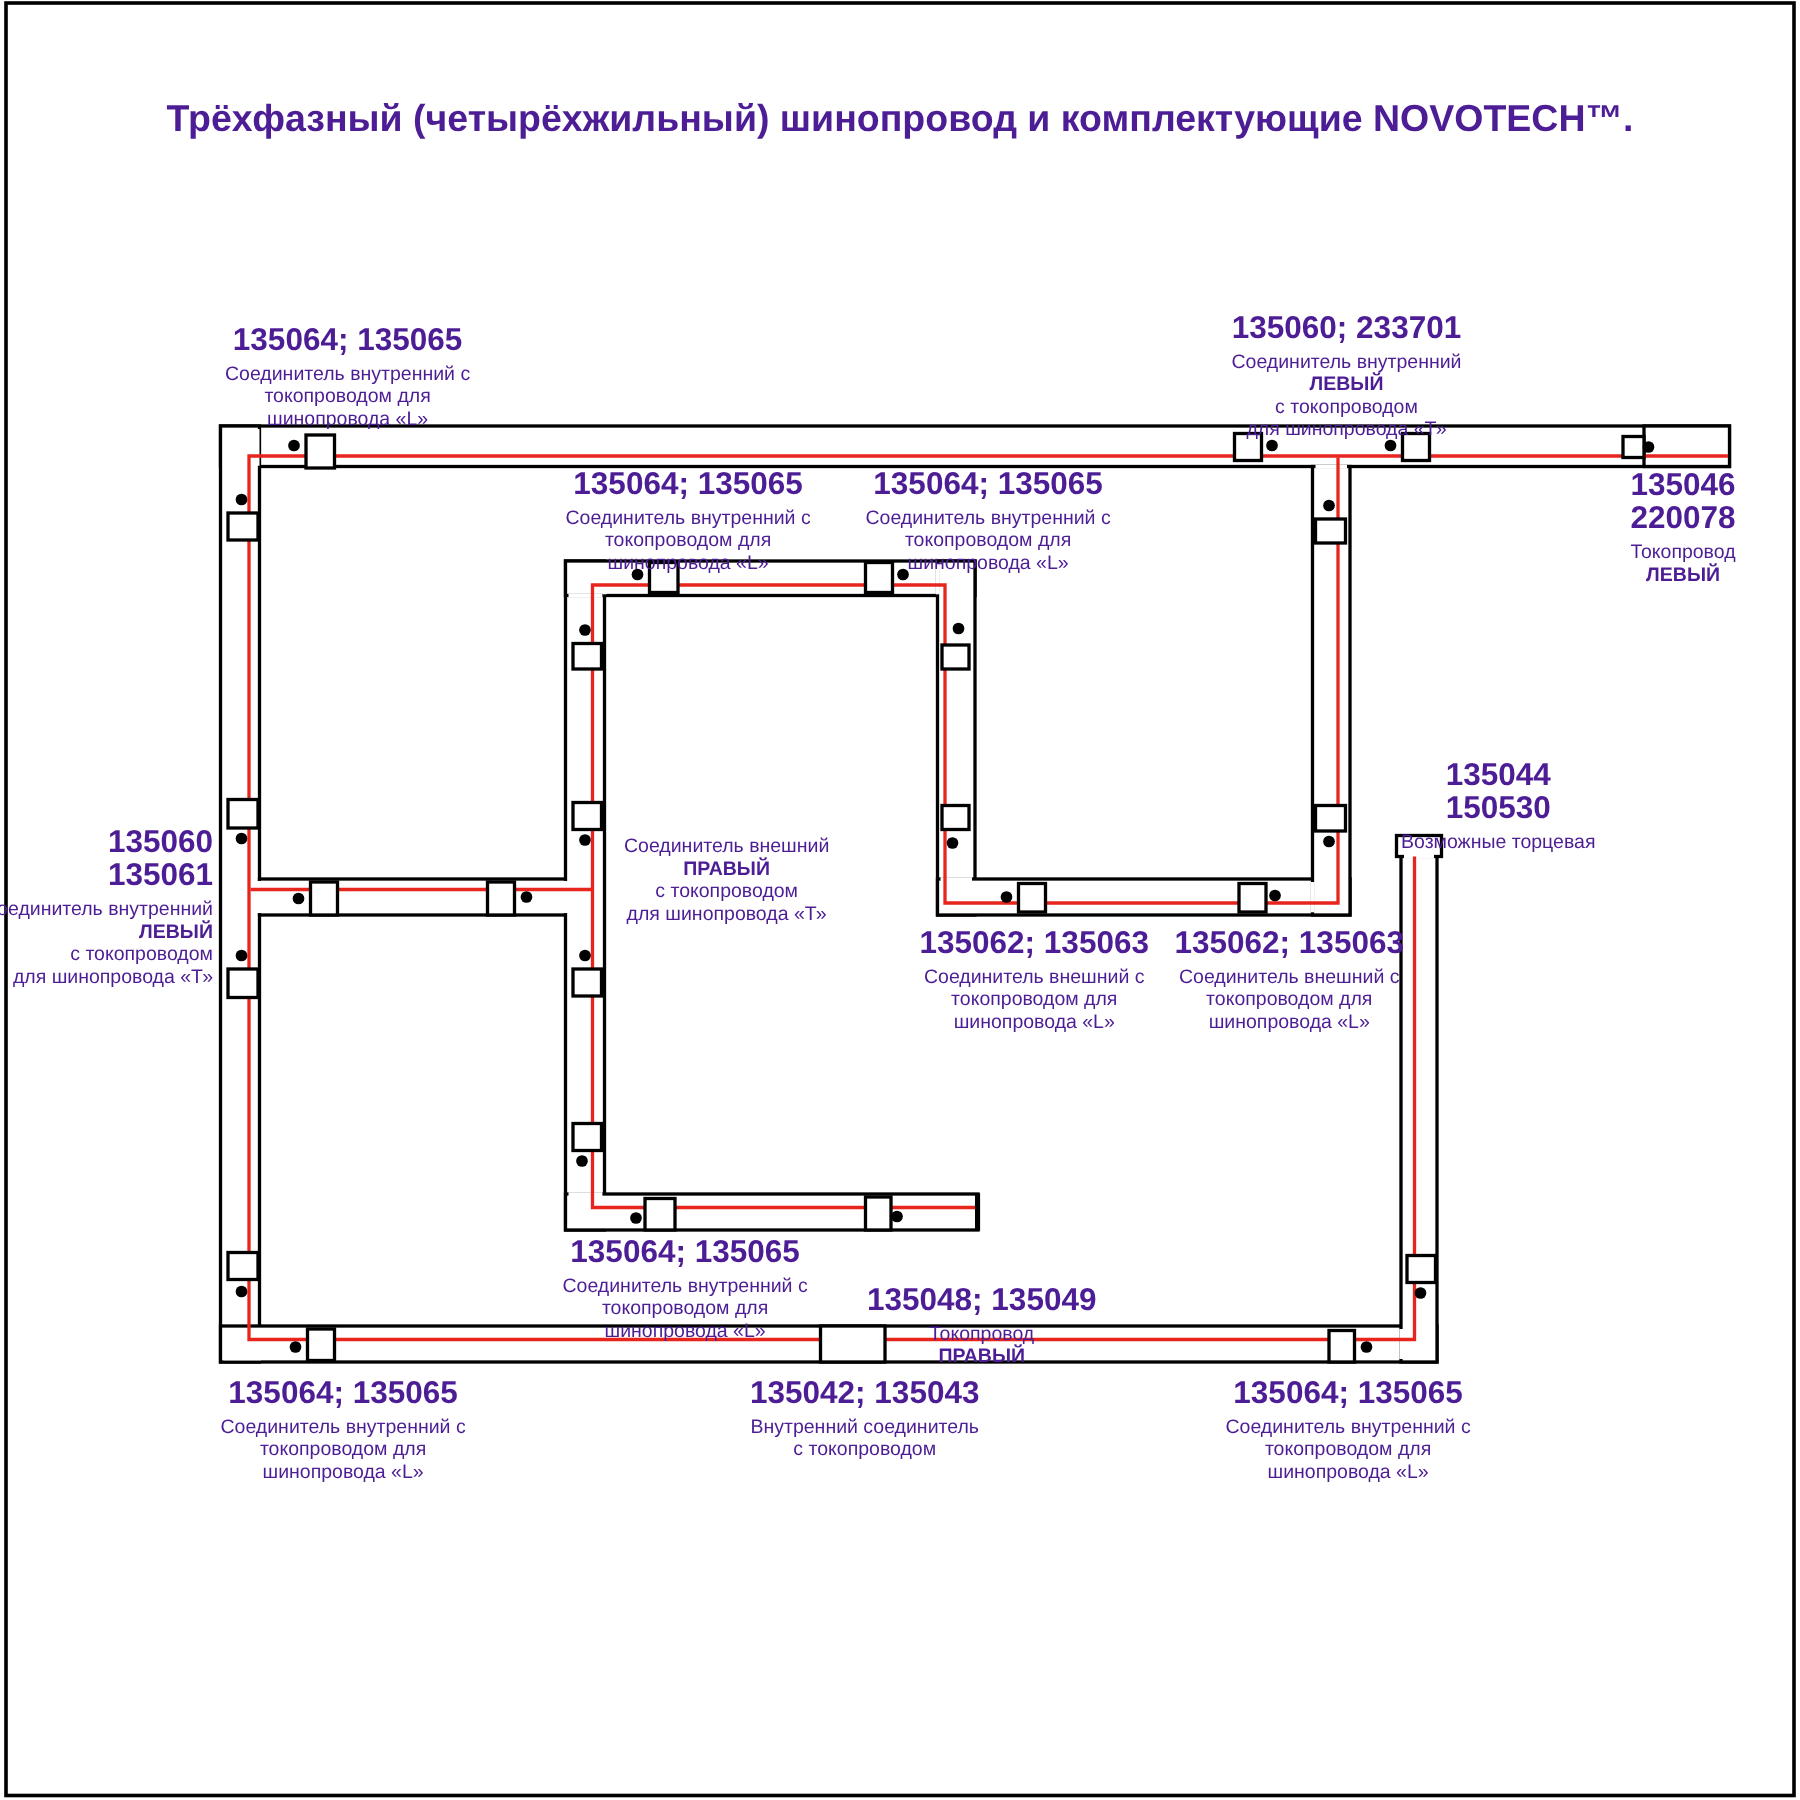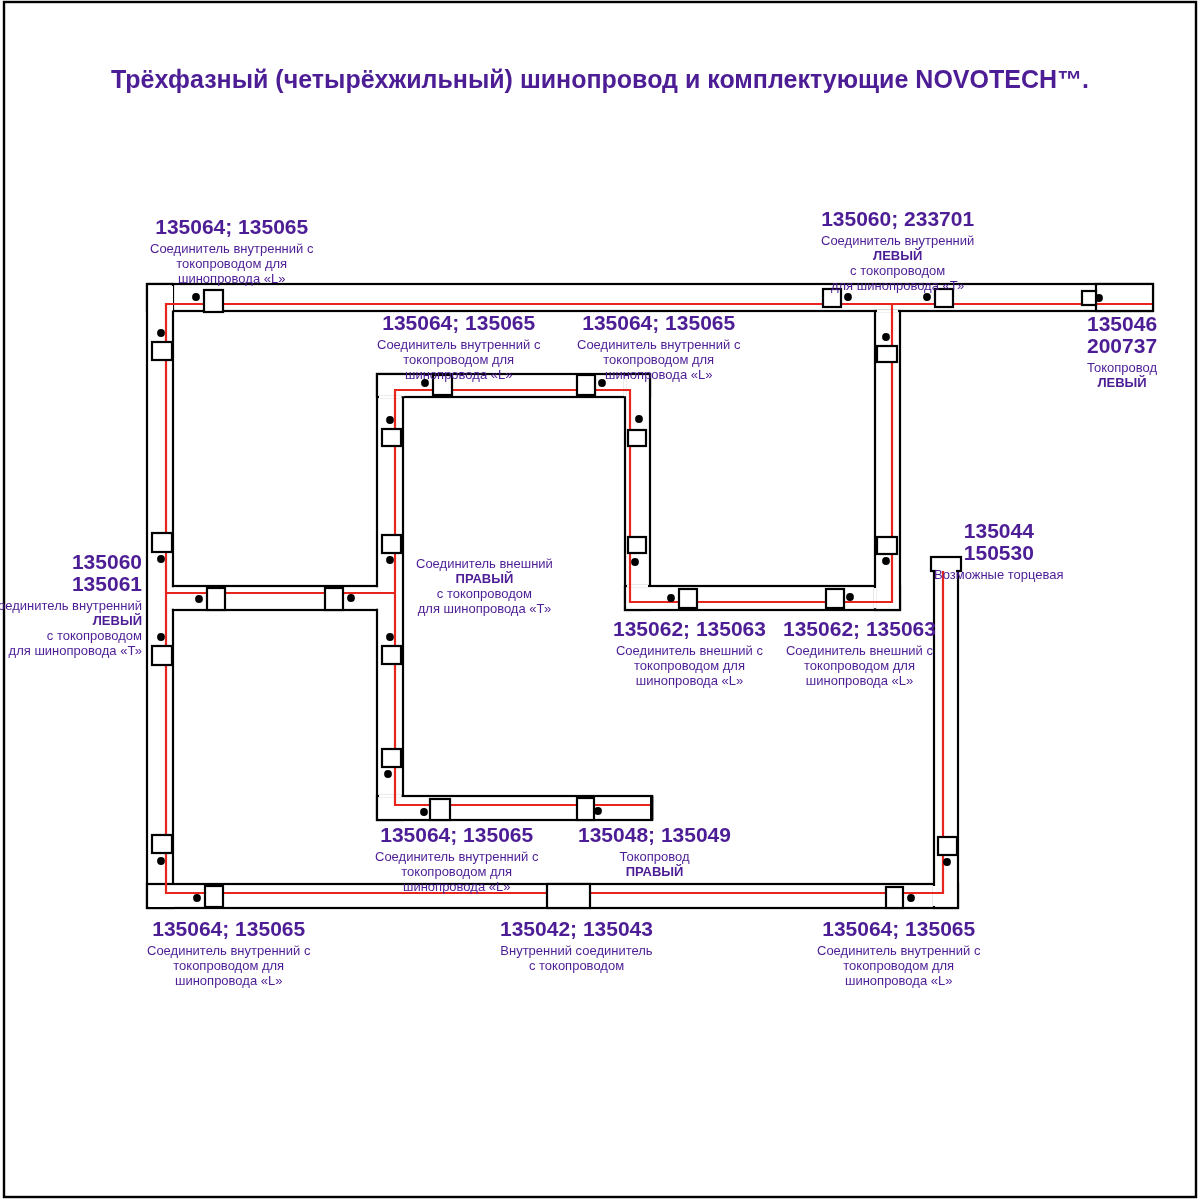--- a/index.html
+++ b/index.html
@@ -153,21 +153,21 @@
         <div class="desc">
           <div>Соединитель внутренний</div>
           <div class="b">ЛЕВЫЙ</div>
           <div>с токопроводом</div>
           <div>для шинопровода «Т»</div>
         </div>
       </div>
       <div class="label" style="top: 313px; left: 1087px;">
         <div class="head">
           <div>135046</div>
-          <div>200737</div>
+          <div>220078</div>
         </div>
         <div class="desc">
           <div>Токопровод</div>
           <div class="b">ЛЕВЫЙ</div>
         </div>
       </div>
       <div class="label" style="top: 312px; left: 377px;">
         <div class="head">
           <div>135064; 135065</div>
         </div>
@@ -200,21 +200,21 @@
         </div>
       </div>
       <div class="label" style="top: 553px; left: 416px;">
         <div class="desc">
           <div>Соединитель внешний</div>
           <div class="b">ПРАВЫЙ</div>
           <div>с токопроводом</div>
           <div>для шинопровода «Т»</div>
         </div>
       </div>
-      <div class="label" style="top: 520px; left: 934px;">
+      <div class="label" style="top: 506px; left: 934px;">
         <div class="head">
           <div>135044</div>
           <div>150530</div>
         </div>
         <div class="desc">
           <div>Возможные торцевая</div>
         </div>
       </div>
       <div class="label" style="top: 618px; left: 613px;">
         <div class="head">
@@ -239,21 +239,21 @@
       <div class="label" style="top: 824px; left: 375px;">
         <div class="head">
           <div>135064; 135065</div>
         </div>
         <div class="desc">
           <div>Соединитель внутренний с</div>
           <div>токопроводом для</div>
           <div>шинопровода «L»</div>
         </div>
       </div>
-      <div class="label" style="top: 824px; left: 578px;">
+      <div class="label" style="top: 856px; left: 578px;">
         <div class="head">
           <div>135048; 135049</div>
         </div>
         <div class="desc">
           <div>Токопровод</div>
           <div class="b">ПРАВЫЙ</div>
         </div>
       </div>
       <div class="label" style="top: 918px; left: 147px;">
         <div class="head">

